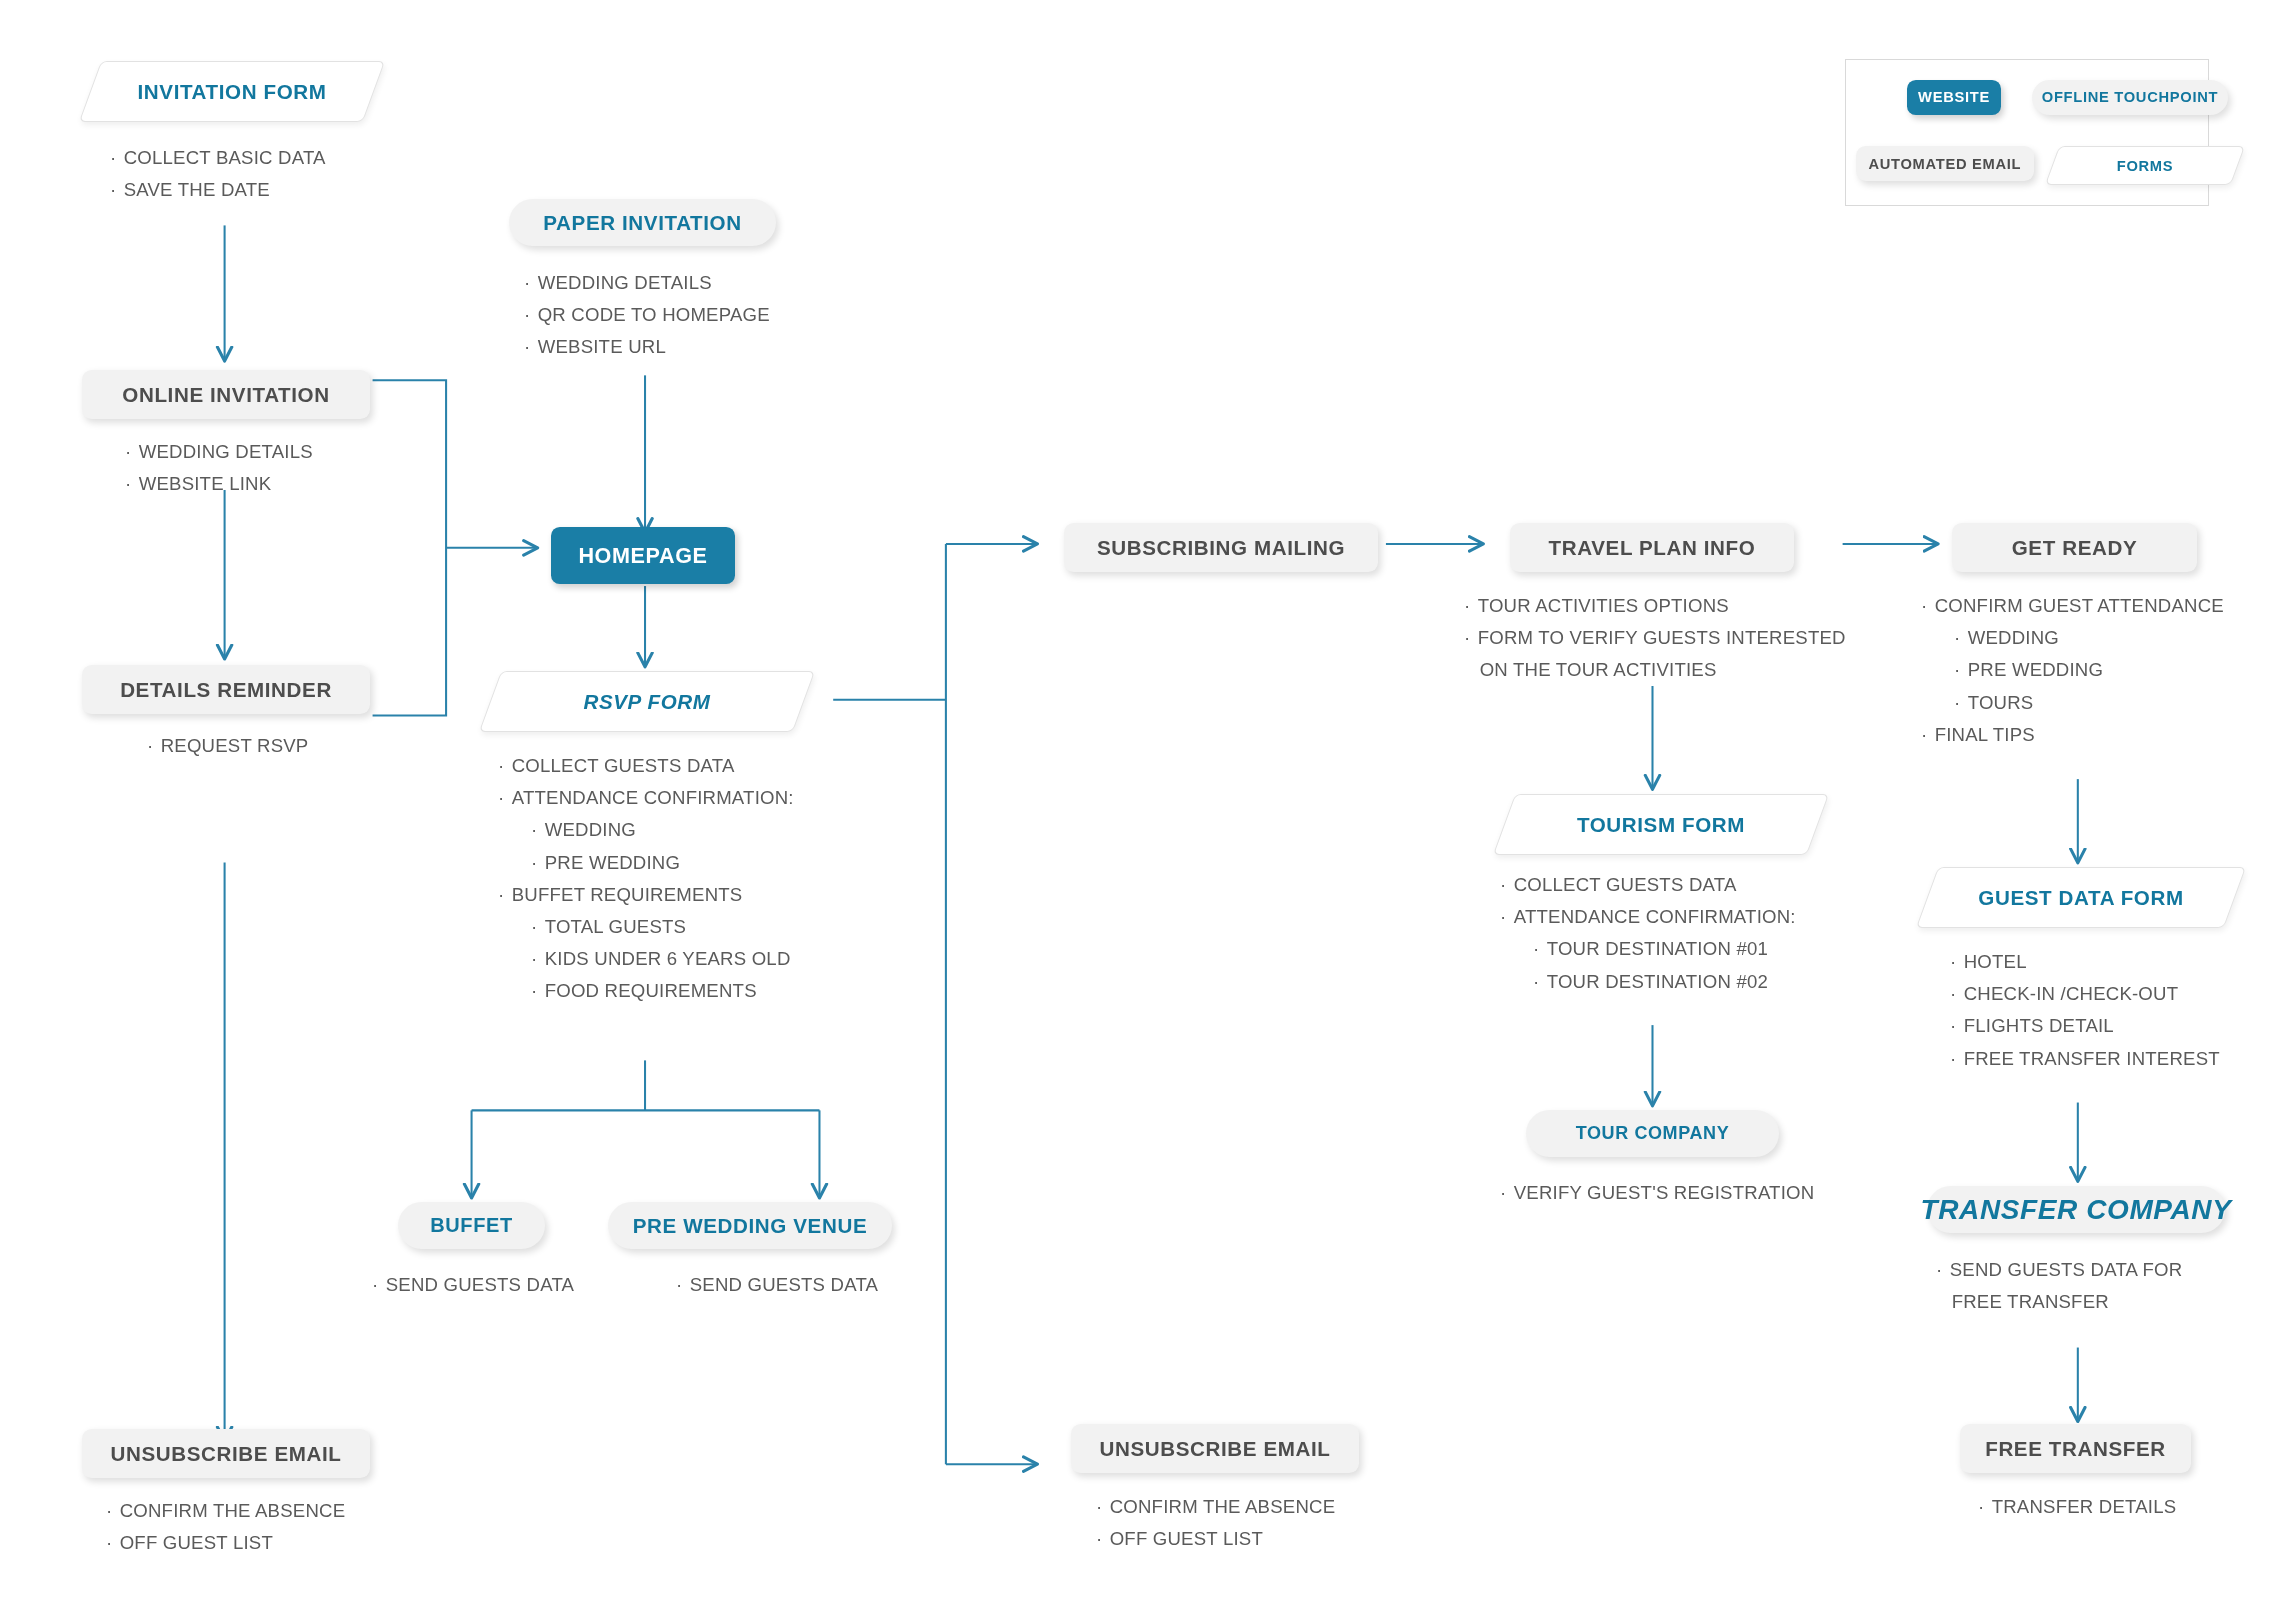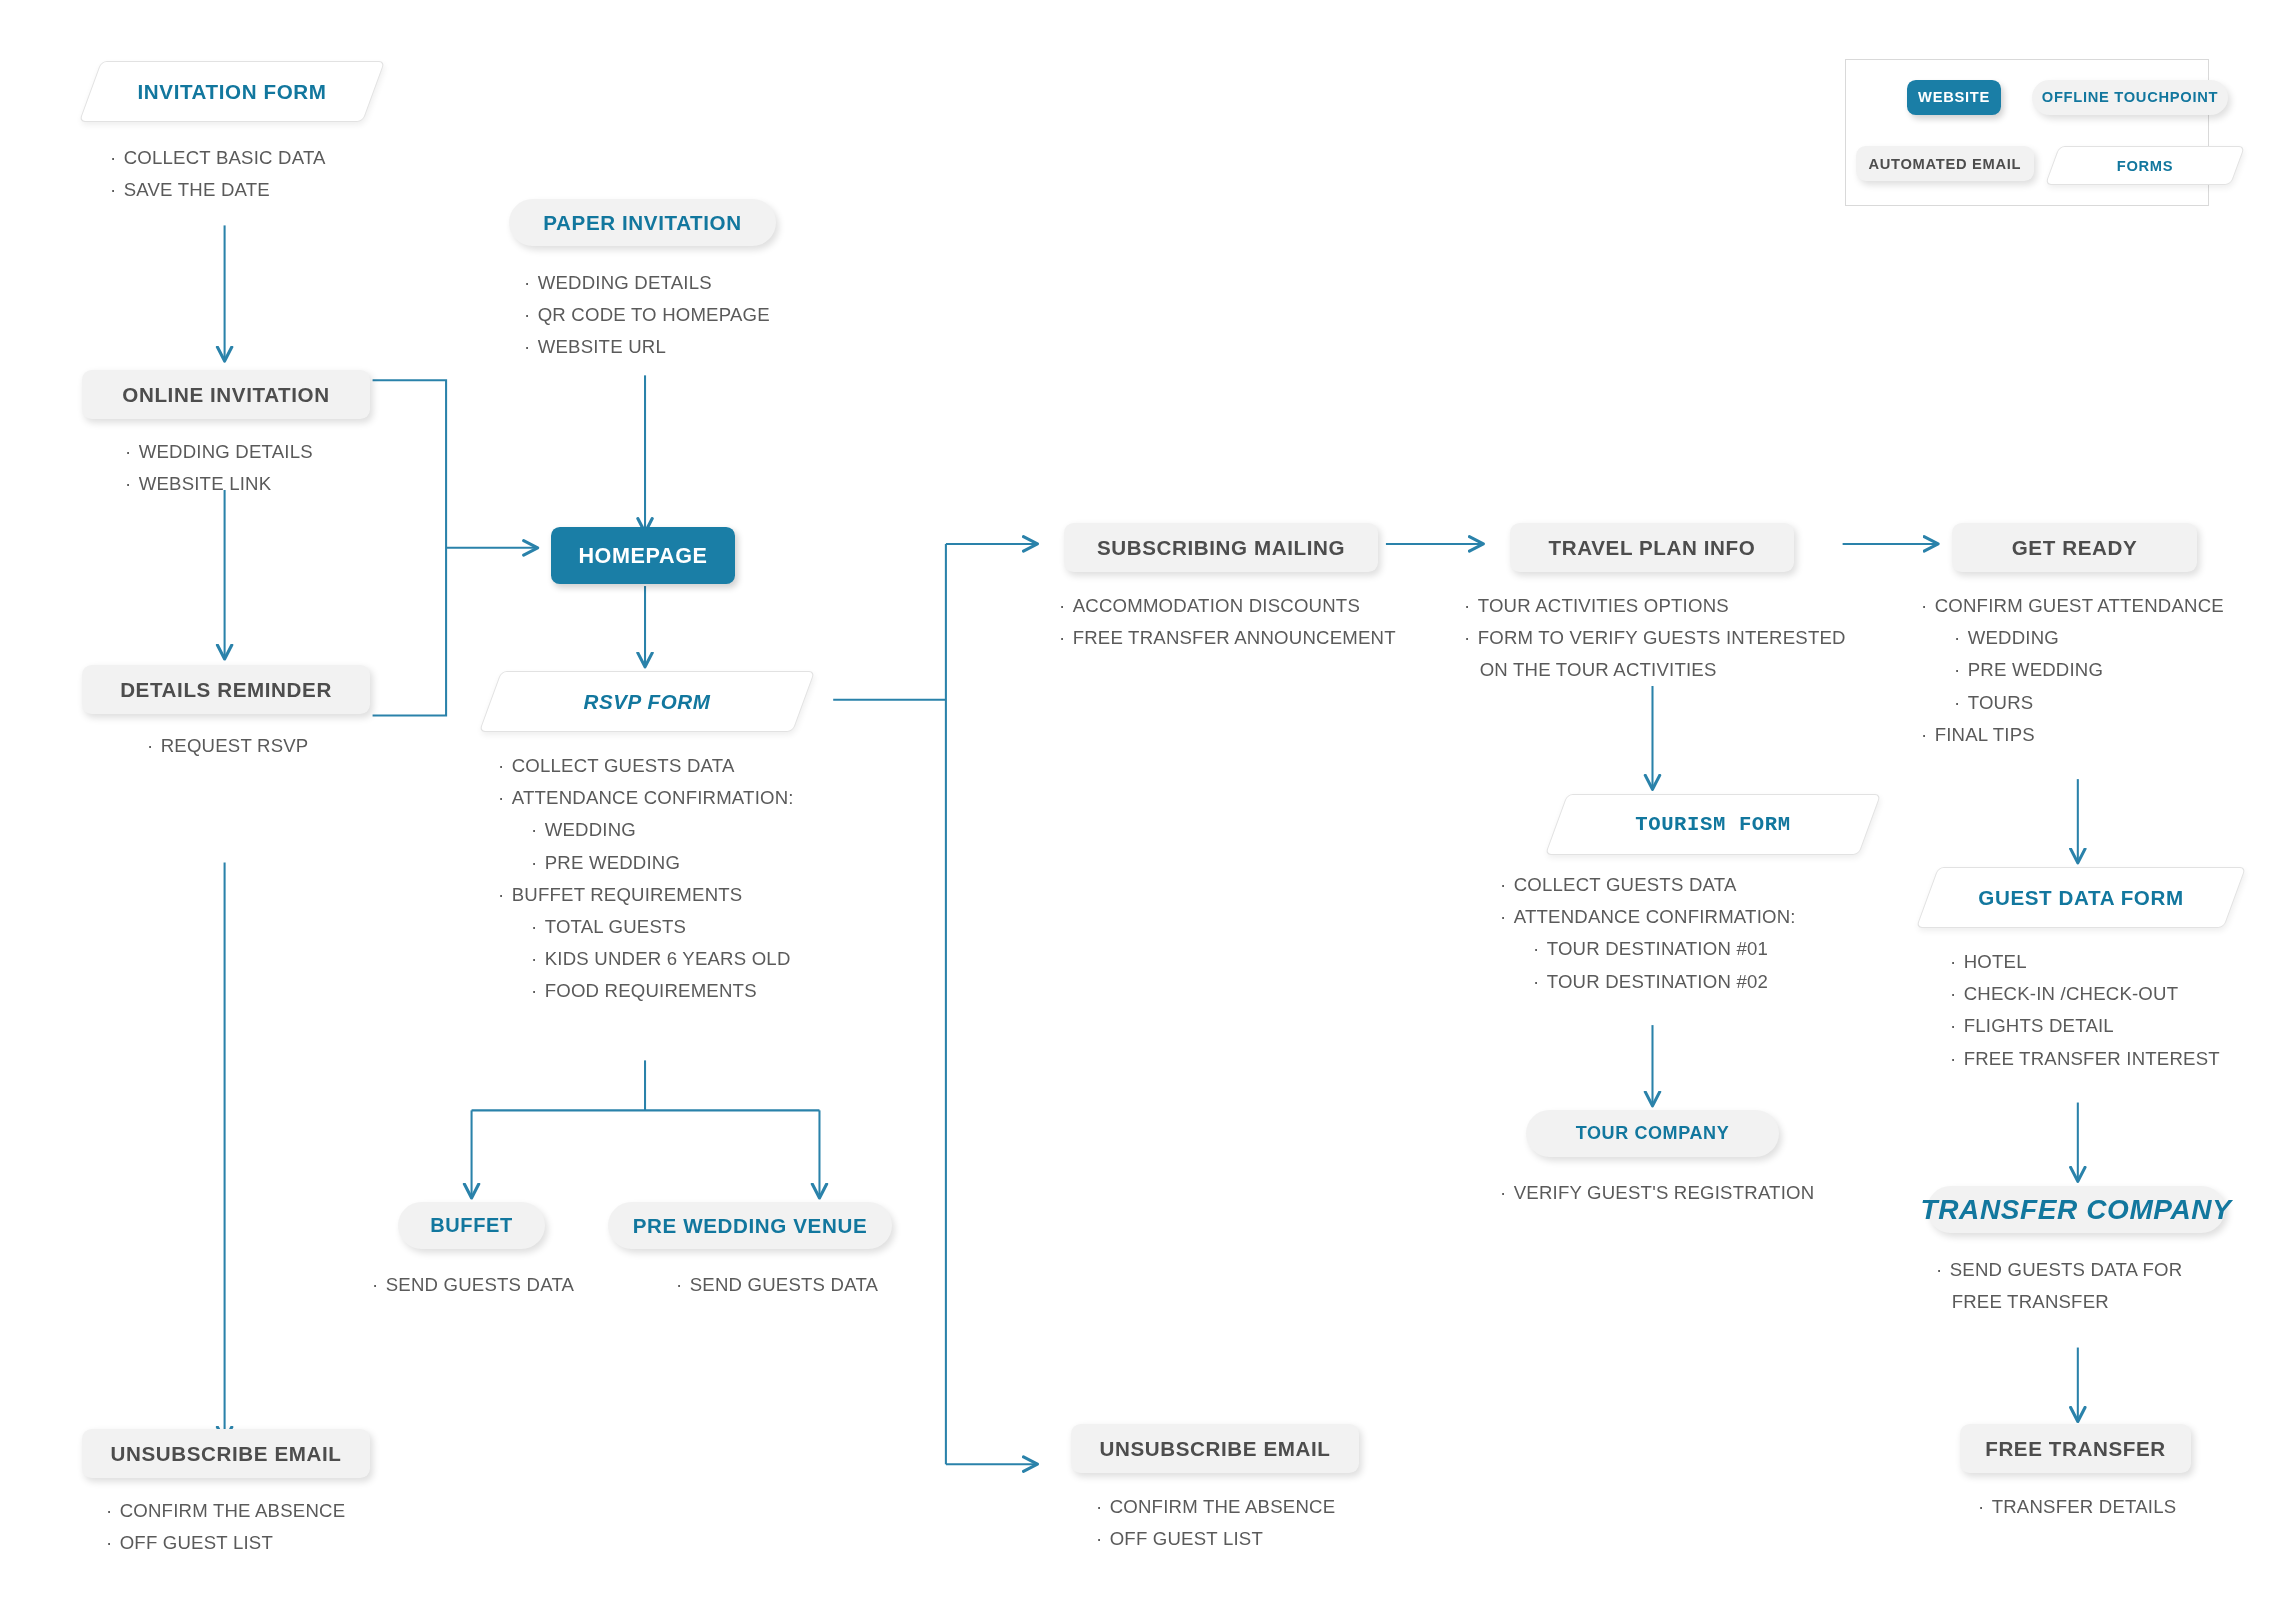--- a/index.html
+++ b/index.html
@@ -270,24 +270,20 @@
   </div>
   <div class="bullets" style="left:676px;top:1272px;">
       <span class="bi"><span class="dot">·</span>SEND GUESTS DATA</span>
     </div>
 
   <div class="block" style="left:1064px;top:523px;">
     <div class="node n-email" style="width:314px;height:49px;font-size:20.6px;">
       <span>SUBSCRIBING MAILING</span>
     </div>
   </div>
-  <div class="bullets" style="left:1059px;top:593px;">
-      <span class="bi"><span class="dot">·</span>ACCOMMODATION DISCOUNTS</span>
-      <span class="bi"><span class="dot">·</span>FREE TRANSFER ANNOUNCEMENT</span>
-    </div>
 
   <div class="block" style="left:1071px;top:1424px;">
     <div class="node n-email" style="width:288px;height:49px;font-size:20.6px;">
       <span>UNSUBSCRIBE EMAIL</span>
     </div>
   </div>
   <div class="bullets" style="left:1096px;top:1494px;">
       <span class="bi"><span class="dot">·</span>CONFIRM THE ABSENCE</span>
       <span class="bi"><span class="dot">·</span>OFF GUEST LIST</span>
     </div>
@@ -296,21 +292,21 @@
     <div class="node n-email" style="width:284px;height:49px;font-size:20.6px;">
       <span>TRAVEL PLAN INFO</span>
     </div>
   </div>
   <div class="bullets" style="left:1464px;top:593px;">
       <span class="bi"><span class="dot">·</span>TOUR ACTIVITIES OPTIONS</span>
       <span class="bi"><span class="dot">·</span>FORM TO VERIFY GUESTS INTERESTED</span>
       <span class="bi cont">ON THE TOUR ACTIVITIES</span>
     </div>
 
-  <div class="block" style="left:1556px;top:794px;font-family:Liberation Mono, monospace;">
+  <div class="block" style="left:1504px;top:794px;">
     <div class="node n-form" style="width:314px;height:61px;font-size:20.6px;">
       <span class="skew"></span>
       <span class="lbl">TOURISM FORM</span>
     </div>
   </div>
   <div class="bullets" style="left:1500px;top:872px;">
       <span class="bi"><span class="dot">·</span>COLLECT GUESTS DATA</span>
       <span class="bi"><span class="dot">·</span>ATTENDANCE CONFIRMATION:</span>
       <span class="bi sub"><span class="dot">·</span>TOUR DESTINATION #01</span>
       <span class="bi sub"><span class="dot">·</span>TOUR DESTINATION #02</span>

